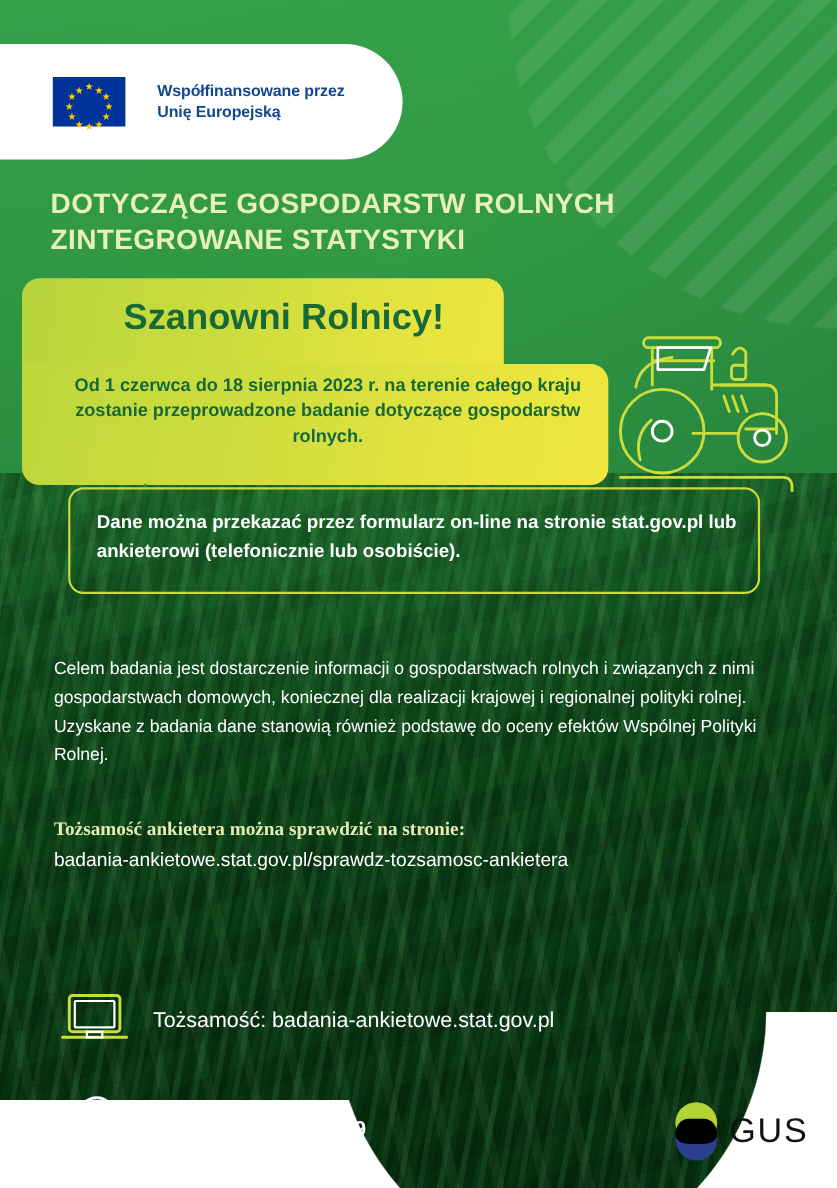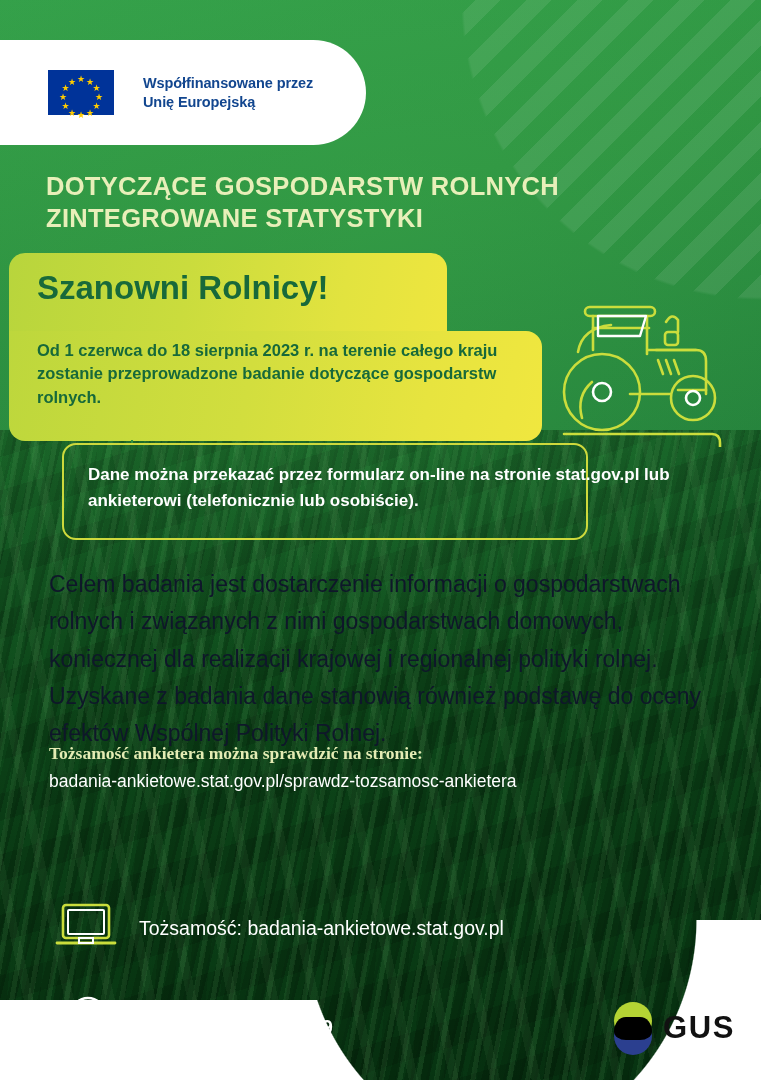--- a/index.html
+++ b/index.html
@@ -78,22 +78,22 @@
 
   
   .title {
     position:absolute; left:46px; top:170px; width:600px;
     color:#e8efb9; font-weight:bold; font-size:25.5px; line-height:1.26;
     letter-spacing:0.3px;
   }
 
   
   .callout {
-    position:absolute; left:9px; top:253px;
-    width:533px; height:164px;
+    position:absolute; left:20px; top:253px;
+    width:533px; height:164px;text-align:center;
   }
   .callout .step-top {
     position:absolute; left:0; top:0; width:438px; height:104px;
     background:linear-gradient(100deg,#b8d53c 0%,#cadc3d 40%,#e2e33f 75%,#efe63f 100%);
     border-radius:16px 16px 0 0;
   }
   .callout .step-bot {
     position:absolute; left:0; top:78px; width:533px; height:110px;
     background:linear-gradient(100deg,#bdd73c 0%,#d2de3e 45%,#e7e43f 78%,#f0e73f 100%);
     border-radius:0 16px 16px 16px;
@@ -109,39 +109,39 @@
     z-index:3;
   }
   .callout-round-tl { border-top-left-radius:16px; }
 
   
   .tractor { position:absolute; left:560px; top:282px; width:195px; height:165px; }
 
   
   .obox {
     position:absolute; left:62px; top:443px;
-    width:526px; height:97px;
+    width:629px; height:97px;
     border:2px solid #cdd93c;
     border-radius:14px;
   }
   .obox-txt {
     position:absolute; left:24px; top:17px; width:620px;
     color:#ffffff; font-weight:bold; font-size:17px; line-height:1.52;
   }
 
   
   .connector {
     position:absolute; left:131px; top:440px; width:2px; height:5px;
     background:#2e9141;
   }
 
   
   .body-par {
-    position:absolute; left:49px; top:566px; width:680px;
-    color:#0f172a; font-size:23px; line-height:1.62; font-weight:normal;
+    position:absolute; left:49px; top:596px; width:680px;
+    color:#ffffff; font-size:16px; line-height:1.62; font-weight:normal;
   }
 
   
   .ident-h {
     position:absolute; left:49px; top:740px; width:690px;
     color:#e4ecb4; font-weight:bold; font-size:17.5px; line-height:1.5;font-family:Liberation Serif, serif;
   }
   .ident-u {
     position:absolute; left:49px; top:768px; width:700px;
     color:#ffffff; font-size:17.5px; line-height:1.5; font-weight:normal;
@@ -170,21 +170,21 @@
     -webkit-mask-image:radial-gradient(circle 236px at 540px -76px, transparent 99.5%, #000 100%);
     mask-image:radial-gradient(circle 236px at 540px -76px, transparent 99.5%, #000 100%);
   }
 
   .gus-logo { position:absolute; right:26px; bottom:24px; display:flex; align-items:center; gap:6px; }
   .gus-mark { position:relative; width:46px; height:56px; }
   .gus-c1 { position:absolute; left:3px; top:2px; width:38px; height:38px; border-radius:50%; background:#b5d334; }
   .gus-c2 { position:absolute; left:3px; top:17px; width:38px; height:38px; border-radius:50%; background:#2b3f8f; }
   .gus-ov  { position:absolute; left:3px; top:17px; width:38px; height:23px;
              background:#000; border-radius:50% 50% 50% 50% / 100% 100% 60% 60%; }
-  .gus-word { font-weight:bold; font-size:31px; color:#111; letter-spacing:1.6px; }
+  .gus-word { font-weight:normal; font-size:31px; color:#111; letter-spacing:1.6px; }
 </style>
 </head>
 <body>
 
 <div id="poster">
 
   <div class="bg-base"></div>
   <div class="bg-photo"></div>
   <div class="bg-photo2"></div>
   <div class="bg-vignette"></div>

